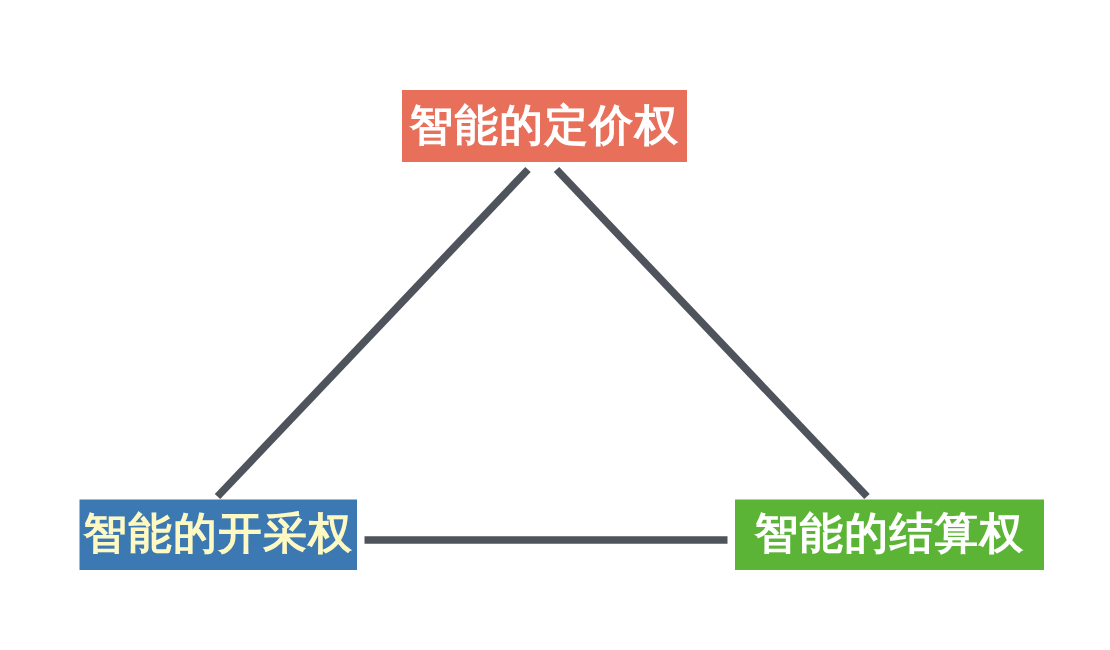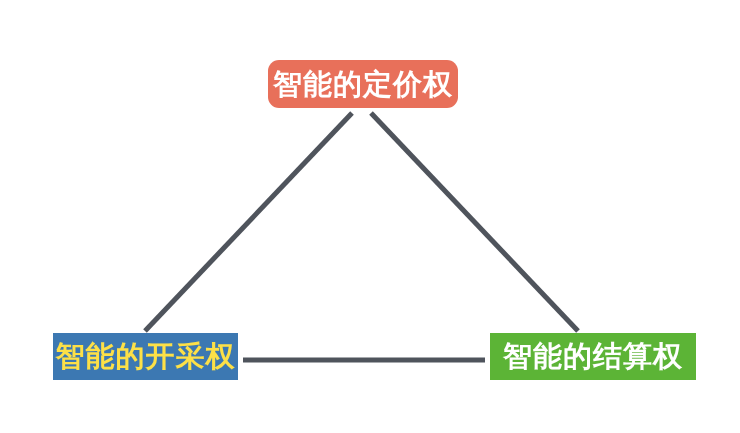--- a/index.html
+++ b/index.html
@@ -26,40 +26,40 @@
     position: absolute;
     display: flex;
     align-items: center;
     justify-content: center;
     font-weight: bold;
     font-size: 29px;
     line-height: 1;
     letter-spacing: 1px;
     white-space: nowrap;
   }
-  .node-top  { left: 268px; top: 60px;  width: 190px; height: 48px; border-radius: 11px; }
+  .node-top  { left: 268px; top: 60px;  width: 190px; height: 48px; }
   .node-bl   { left: 53px;  top: 333px; width: 185px; height: 47px; }
   .node-br   { left: 490px; top: 333px; width: 206px; height: 47px; }
 </style>
 </head>
 <body>
 
 <div class="canvas">
 
   <svg class="edges" width="740" height="433" viewBox="0 0 740 433">
     <line x1="352" y1="113" x2="145" y2="331" stroke="#4F545C" stroke-width="5"></line>
     <line x1="371" y1="113" x2="578" y2="331" stroke="#4F545C" stroke-width="5"></line>
     <line x1="243" y1="360" x2="485" y2="360" stroke="#4F545C" stroke-width="5"></line>
   </svg>
 
   <div class="node node-top" style="background-color: rgb(232, 112, 90); color: rgb(255, 255, 255);">
     <span>智能的定价权</span>
   </div>
 
-  <div class="node node-bl" style="background-color: rgb(60, 120, 178); color: #fde047;">
+  <div class="node node-bl" style="background-color: rgb(60, 120, 178); color: #fef9c3;">
     <span>智能的开采权</span>
   </div>
 
   <div class="node node-br" style="background-color: rgb(92, 180, 54); color: rgb(255, 255, 255);">
     <span>智能的结算权</span>
   </div>
 
 </div>
 
 </body></html>

